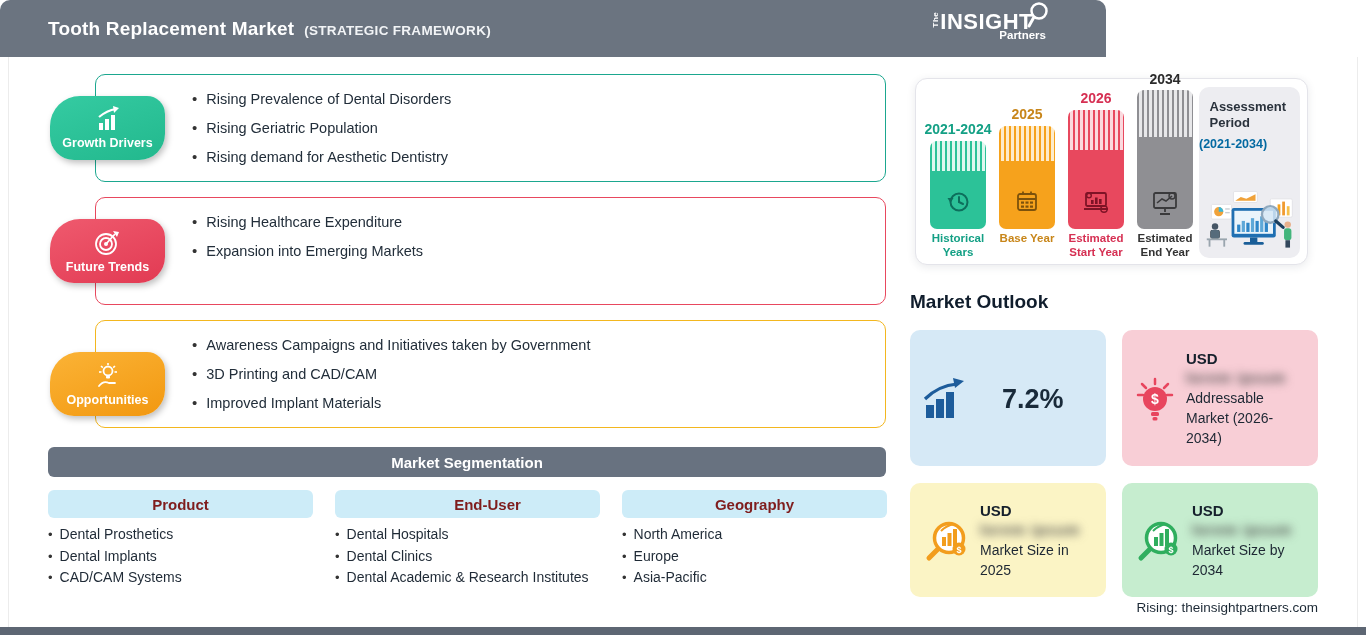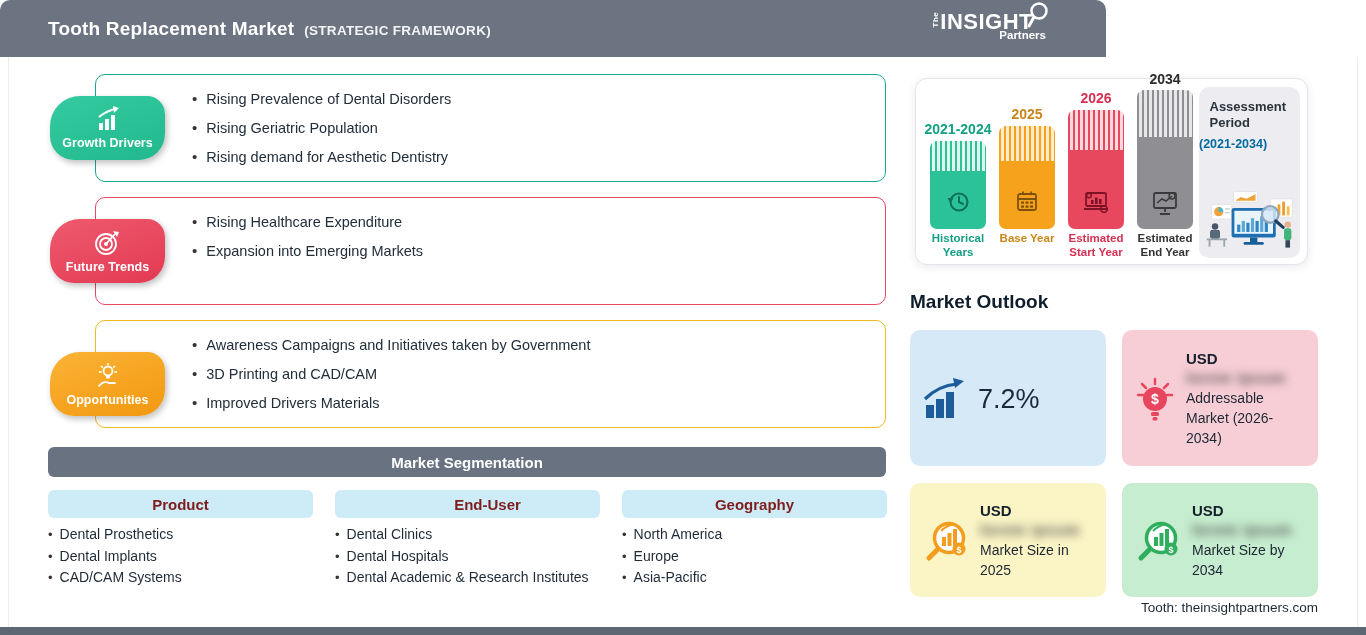--- a/index.html
+++ b/index.html
@@ -55,21 +55,21 @@
   .assess-panel { position:absolute; left:283px; top:8px; width:101px; height:171px;
     background:#ededf1; border-radius:10px; text-align:left; padding-top:12px; }
   .assess-title { font-size:13px; font-weight:700; color:#2a323c; line-height:16px; width:80px; margin:0 auto; }
   .assess-range { font-size:12.5px; font-weight:600; color:#0369a1; margin-top:6px; }
   .assess-illu { position:absolute; bottom:6px; left:50%; transform:translateX(-50%); }
 
   
   .outlook-title { position:absolute; left:910px; top:291px; font-size:19px; font-weight:700; color:#101d2c; }
   .ol-card { position:absolute; width:196px; border-radius:10px; padding:12px 12px 10px 12px; }
   .ol-row { display:flex; align-items:center; height:100%; gap:10px; }
-  .cagr-value { font-size:27px; font-weight:400; color:#192a3a; line-height:28px; }
+  .cagr-value { font-size:27px; font-weight:700; color:#192a3a; line-height:28px;margin-left:24px; }
   .cagr-label { font-size:14.5px; color:#2c3a49; margin-top:2px; }
   .usd-col { display:flex; flex-direction:column; gap:2px; width:122px; }
   .usd-cur { font-size:15px; font-weight:800; color:#16202c; }
   .usd-blur { font-size:15px; font-weight:800; color:#4a4a4a; filter:blur(5px); letter-spacing:1px; }
   .usd-label { font-size:14px; color:#1d2733; line-height:20px; }
 
   .source-line { position:absolute; right:48px; top:600px; font-size:13.5px; color:#1c2935; }
   .bottom-bar { position:absolute; left:0; bottom:0; width:1366px; height:8px; background:#5d6673; }
   .edge { position:absolute; top:57px; bottom:8px; width:1px; background:#ececec; }
 </style>
@@ -129,21 +129,21 @@
     <line x1="13" y1="15" x2="22" y2="5" stroke="#fff" stroke-width="1.8"></line>
     <polygon points="20,2 26,3 24,8" fill="#fff"></polygon>
   </svg>
   <span class="fw-label">Future Trends</span>
 </div>
 
 <div class="fw-box" style="top:320px; border:1.5px solid #f3b71f;">
   <ul>
     <li>Awareness Campaigns and Initiatives taken by Government</li>
     <li>3D Printing and CAD/CAM</li>
-    <li>Improved Drivers Materials</li>
+    <li>Improved Implant Materials</li>
   </ul>
 </div>
 <div class="fw-badge" style="top:342px; background:linear-gradient(160deg,#fbb336,#f29810);margin-top:10px;">
   <svg width="30" height="28" viewBox="0 0 30 28">
     <circle cx="15" cy="9" r="4.5" fill="none" stroke="#fff" stroke-width="1.8"></circle>
     <rect x="13" y="13.5" width="4" height="3" rx="1" fill="#fff"></rect>
     <line x1="15" y1="1" x2="15" y2="3" stroke="#fff" stroke-width="1.6"></line>
     <line x1="8" y1="4" x2="9.8" y2="5.6" stroke="#fff" stroke-width="1.6"></line>
     <line x1="22" y1="4" x2="20.2" y2="5.6" stroke="#fff" stroke-width="1.6"></line>
     <line x1="6" y1="10" x2="8.5" y2="10" stroke="#fff" stroke-width="1.6"></line>
@@ -163,22 +163,22 @@
 <ul class="seg-list" style="left:48px;">
   <li>Dental Prosthetics</li>
   <li>Dental Implants</li>
   <li>CAD/CAM Systems</li>
 </ul>
 
 <div class="seg-head" style="left:335px;padding-left:40px;">
   <span>End-User</span>
 </div>
 <ul class="seg-list" style="left:335px;">
+  <li>Dental Hospitals</li>
   <li>Dental Clinics</li>
-  <li>Dental Hospitals</li>
   <li>Dental Academic &amp; Research Institutes</li>
 </ul>
 
 <div class="seg-head" style="left:622px;">
   <span>Geography</span>
 </div>
 <ul class="seg-list" style="left:622px;">
   <li>North America</li>
   <li>Europe</li>
   <li>Asia-Pacific</li>
@@ -365,14 +365,14 @@
       <text x="37" y="35.5" font-size="9" font-weight="bold" fill="#fff" text-anchor="middle" font-family="Liberation Sans, sans-serif">$</text>
     </svg>
     <div class="usd-col">
       <span class="usd-cur">USD</span>
       <span class="usd-blur">lorem ipsum</span>
       <span class="usd-label">Market Size by 2034</span>
     </div>
   </div>
 </div>
 
-<div class="source-line">Tooth: theinsightpartners.com</div>
+<div class="source-line">Rising: theinsightpartners.com</div>
 <div class="bottom-bar"></div>
 
 </body></html>

